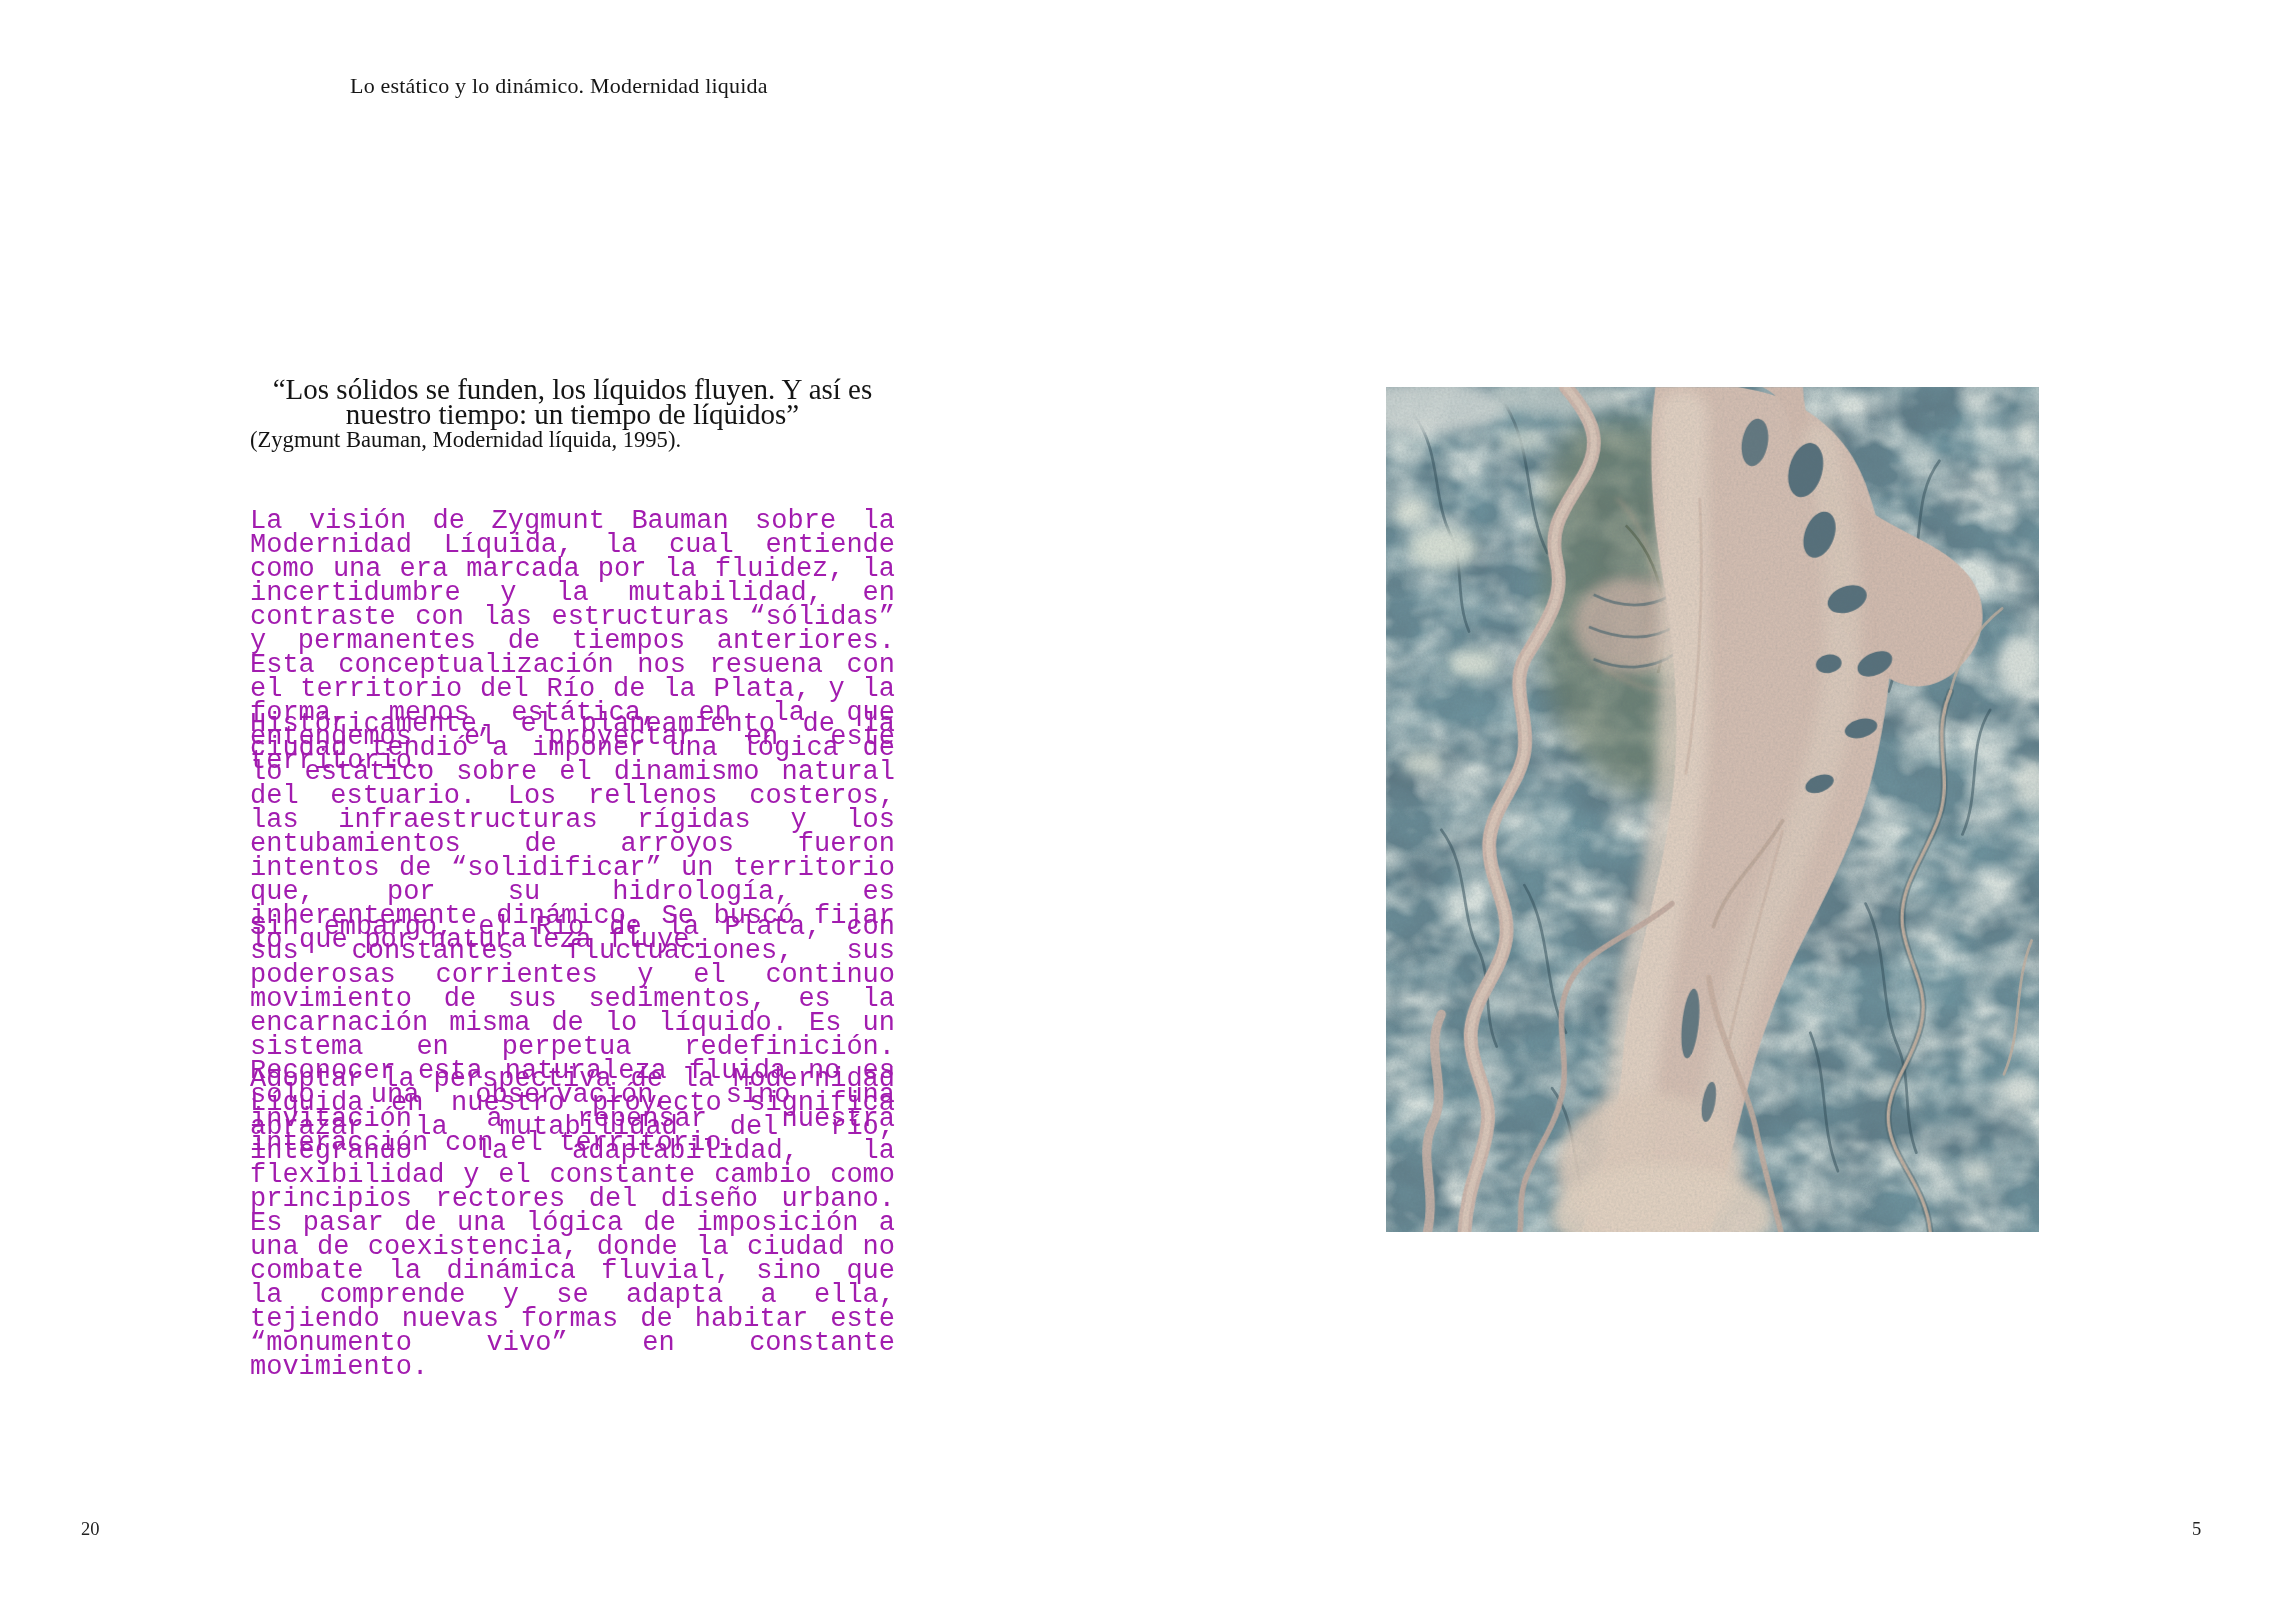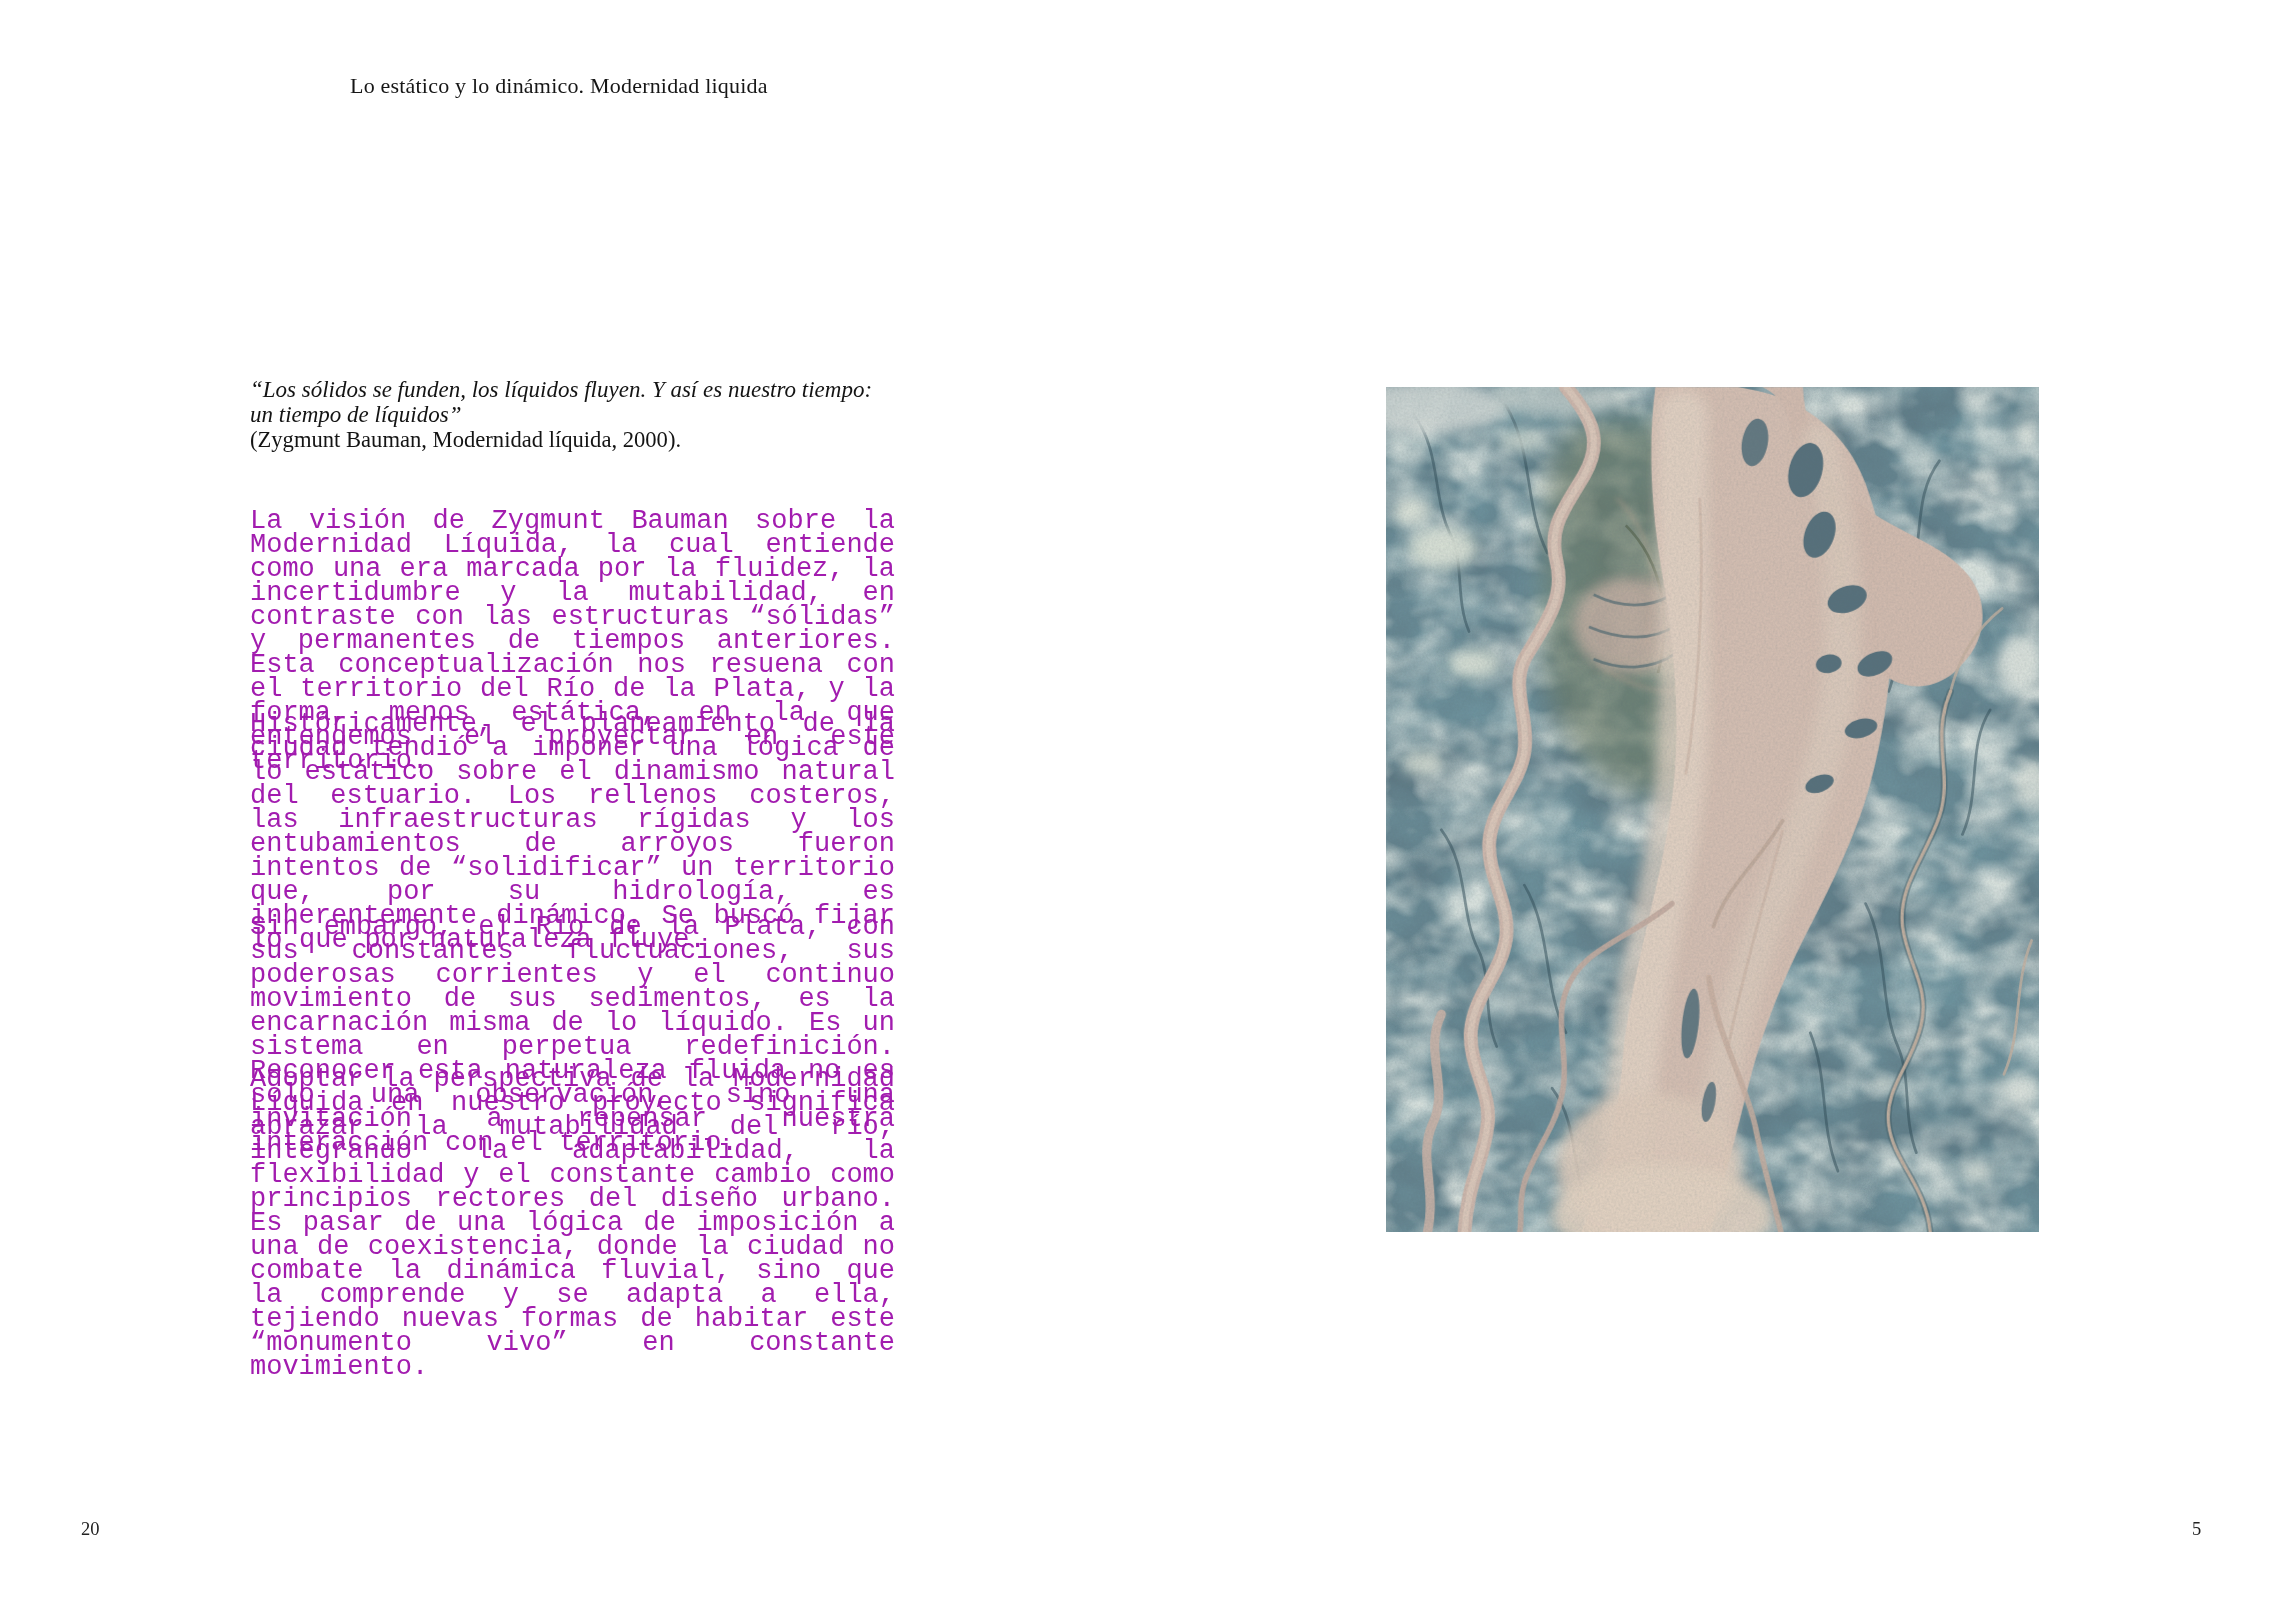--- a/index.html
+++ b/index.html
@@ -16,22 +16,22 @@
   .header-title{
     position:absolute;left:350px;top:72px;margin:0;
     font-size:22px;font-weight:normal;line-height:28px;color:#161616;
     letter-spacing:0.2px;white-space:nowrap;
   }
 
   .text-block{position:absolute;left:250px;width:645px;margin:0;}
 
   .quote-block{top:377px;}
   .quote-text{
-    margin:0;font-style:italic;font-size:23px;line-height:25px;
-    text-align:left;color:#141414;
+    margin:0;font-size:29px;line-height:25px;
+    text-align:center;color:#141414;
   }
   .quote-attribution{
     margin:0;font-style:normal;font-size:22.6px;line-height:25px;
     text-align:left;color:#141414;
   }
 
   .body-para{
     font-size:27px;line-height:24px;text-align:justify;
     hyphens:auto;-webkit-hyphens:auto;color:#a21caf;
     word-spacing:0.5px;
@@ -58,21 +58,21 @@
 <body>
 
 <div class="spread">
 
   <section class="page page-left">
 
     <h1 class="header-title">Lo estático y lo dinámico. Modernidad liquida</h1>
 
     <div class="text-block quote-block">
       <p class="quote-text">“Los sólidos se funden, los líquidos fluyen. Y así es nuestro tiempo: un tiempo de líquidos”</p>
-      <p class="quote-attribution">(Zygmunt Bauman, Modernidad líquida, 2000).</p>
+      <p class="quote-attribution">(Zygmunt Bauman, Modernidad líquida, 1995).</p>
     </div>
 
     <p class="text-block body-para para-1">La visión de Zygmunt Bauman sobre la Modernidad Líquida, la cual entiende como una era marcada por la fluidez, la incertidumbre y la mutabilidad, en contraste con las estructuras “sólidas” y permanentes de tiempos anteriores. Esta conceptualización nos resuena con el territorio del Río de la Plata, y la forma, menos estática, en la que entendemos el proyectar en este territorio.</p>
 
     <p class="text-block body-para para-2">Históricamente, el planeamiento de la ciudad tendió a imponer una lógica de lo estático sobre el dinamismo natural del estuario. Los rellenos costeros, las infraestructuras rígidas y los entubamientos de arroyos fueron intentos de “solidificar” un territorio que, por su hidrología, es inherentemente dinámico. Se buscó  fijar lo que por naturaleza fluye.</p>
 
     <p class="text-block body-para para-3">Sin embargo, el Río de la Plata, con sus constantes fluctuaciones, sus poderosas corrientes y el continuo movimiento de sus sedimentos, es la encarnación misma de lo líquido. Es un sistema en perpetua redefinición. Reconocer esta naturaleza fluida no es solo una observación, sino una invitación a repensar nuestra interacción con el territorio.</p>
 
     <p class="text-block body-para para-4">Adoptar la perspectiva de la Modernidad Líquida en nuestro proyecto significa abrazar la mutabilidad del río, integrando la adaptabilidad, la flexibilidad y el constante cambio como principios rectores del diseño urbano. Es pasar de una lógica de imposición a una de coexistencia, donde la ciudad no combate la dinámica fluvial, sino que la comprende y se adapta a ella, tejiendo nuevas formas de habitar este “monumento vivo” en constante movimiento.</p>
 

